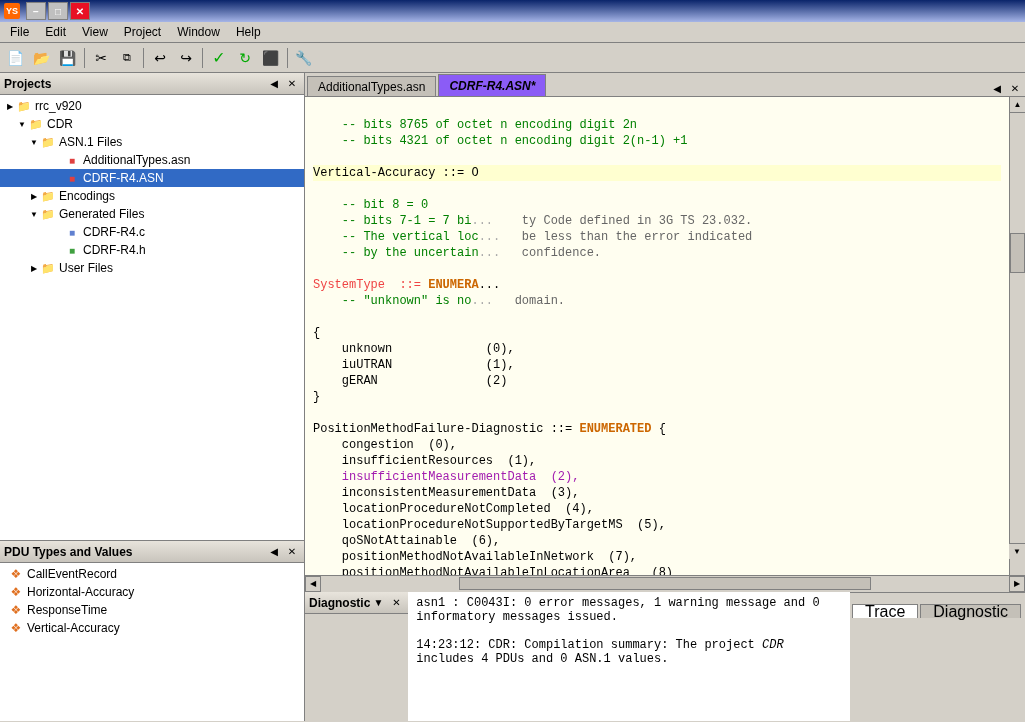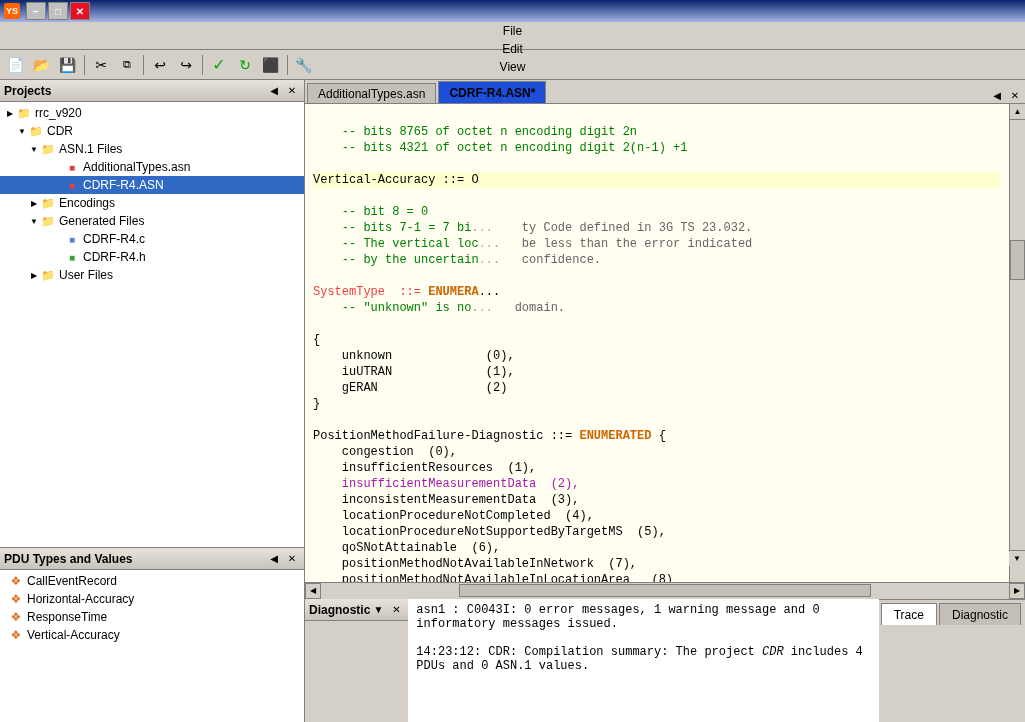--- a/index.html
+++ b/index.html
@@ -33,25 +33,24 @@
       cursor: pointer;
       display: flex; align-items: center; justify-content: center;
       font-size: 10px;
     }
     .win-btn.close { background: #e81123; color: white; }
 
     
     #menu-bar {
       background: #d4d0c8;
       border-bottom: 1px solid #808080;
-      height: 28px;
+      height: 21px;
       display: flex;
       align-items: center;
       padding: 0 2px;
-      flex-direction: column;
     }
     .menu-item {
       padding: 2px 8px;
       cursor: pointer;
       font-size: 12px;
     }
 
     
     #toolbar {
       background: #d4d0c8;
@@ -171,23 +170,24 @@
       padding: 0 10px;
       border: 1px solid #808080;
       border-bottom: none;
       background: #c4c0b8;
       cursor: pointer;
       display: flex; align-items: center;
       font-size: 12px;
       margin-right: 2px;
     }
     .tab.active {
-      background: #1d4ed8;
+      background: #8b5cf6;
       height: 22px;
       font-weight: bold;
+      font-style: italic;
     }
     .tab-actions { margin-left: auto; display: flex; gap: 2px; align-items: center; }
 
     
     #editor-container {
       flex: 1;
       display: flex;
       background: white;
       overflow: hidden;
       position: relative;
@@ -278,28 +278,28 @@
     
     #bottom-tabs {
       height: 26px;
       background: #d4d0c8;
       border-top: 1px solid #808080;
       display: flex;
       align-items: flex-end;
       padding: 0 2px;
     }
     .bottom-tab {
-      height: 22px;
+      height: 14px;
       padding: 0 12px;
       border: 1px solid #808080;
       border-bottom: none;
       background: #c4c0b8;
       cursor: pointer;
       display: flex; align-items: center;
-      font-size: 12px;
+      font-size: 16px;
       margin-right: 2px;
       justify-content: flex-end;
     }
     .bottom-tab.active {
       background: white;
     }
     .cm { color: #008000; }
     .en { color: #cc6600; font-weight: bold; }
   </style>
 </head>

